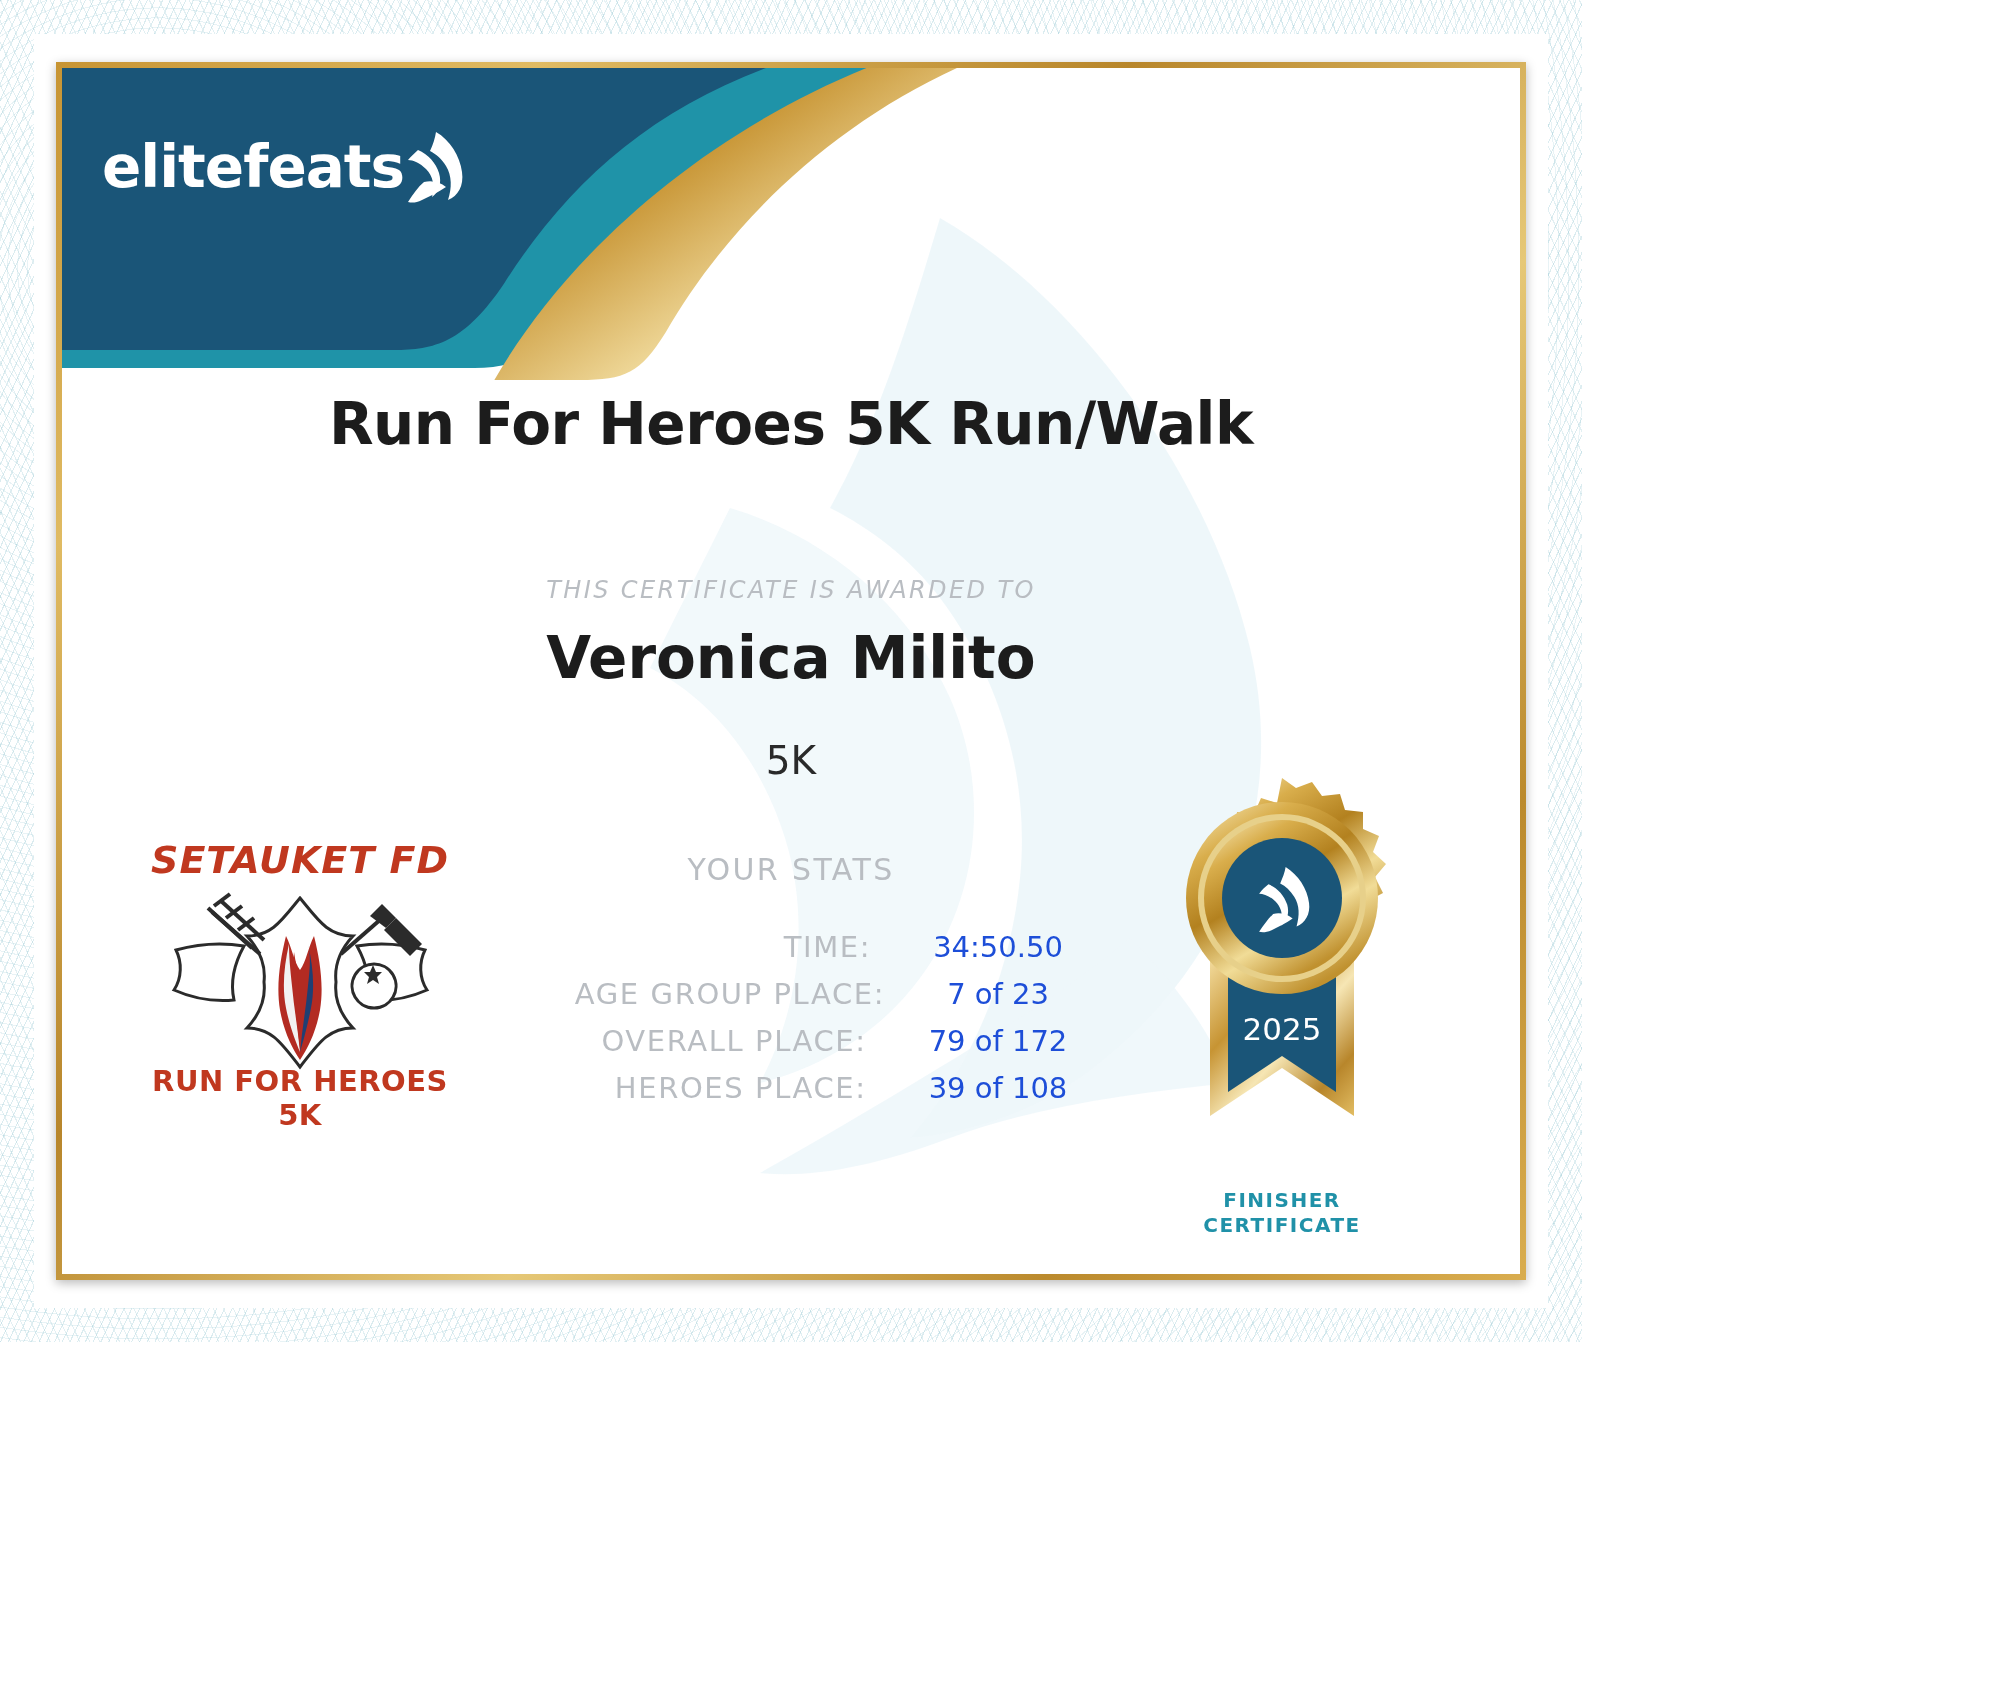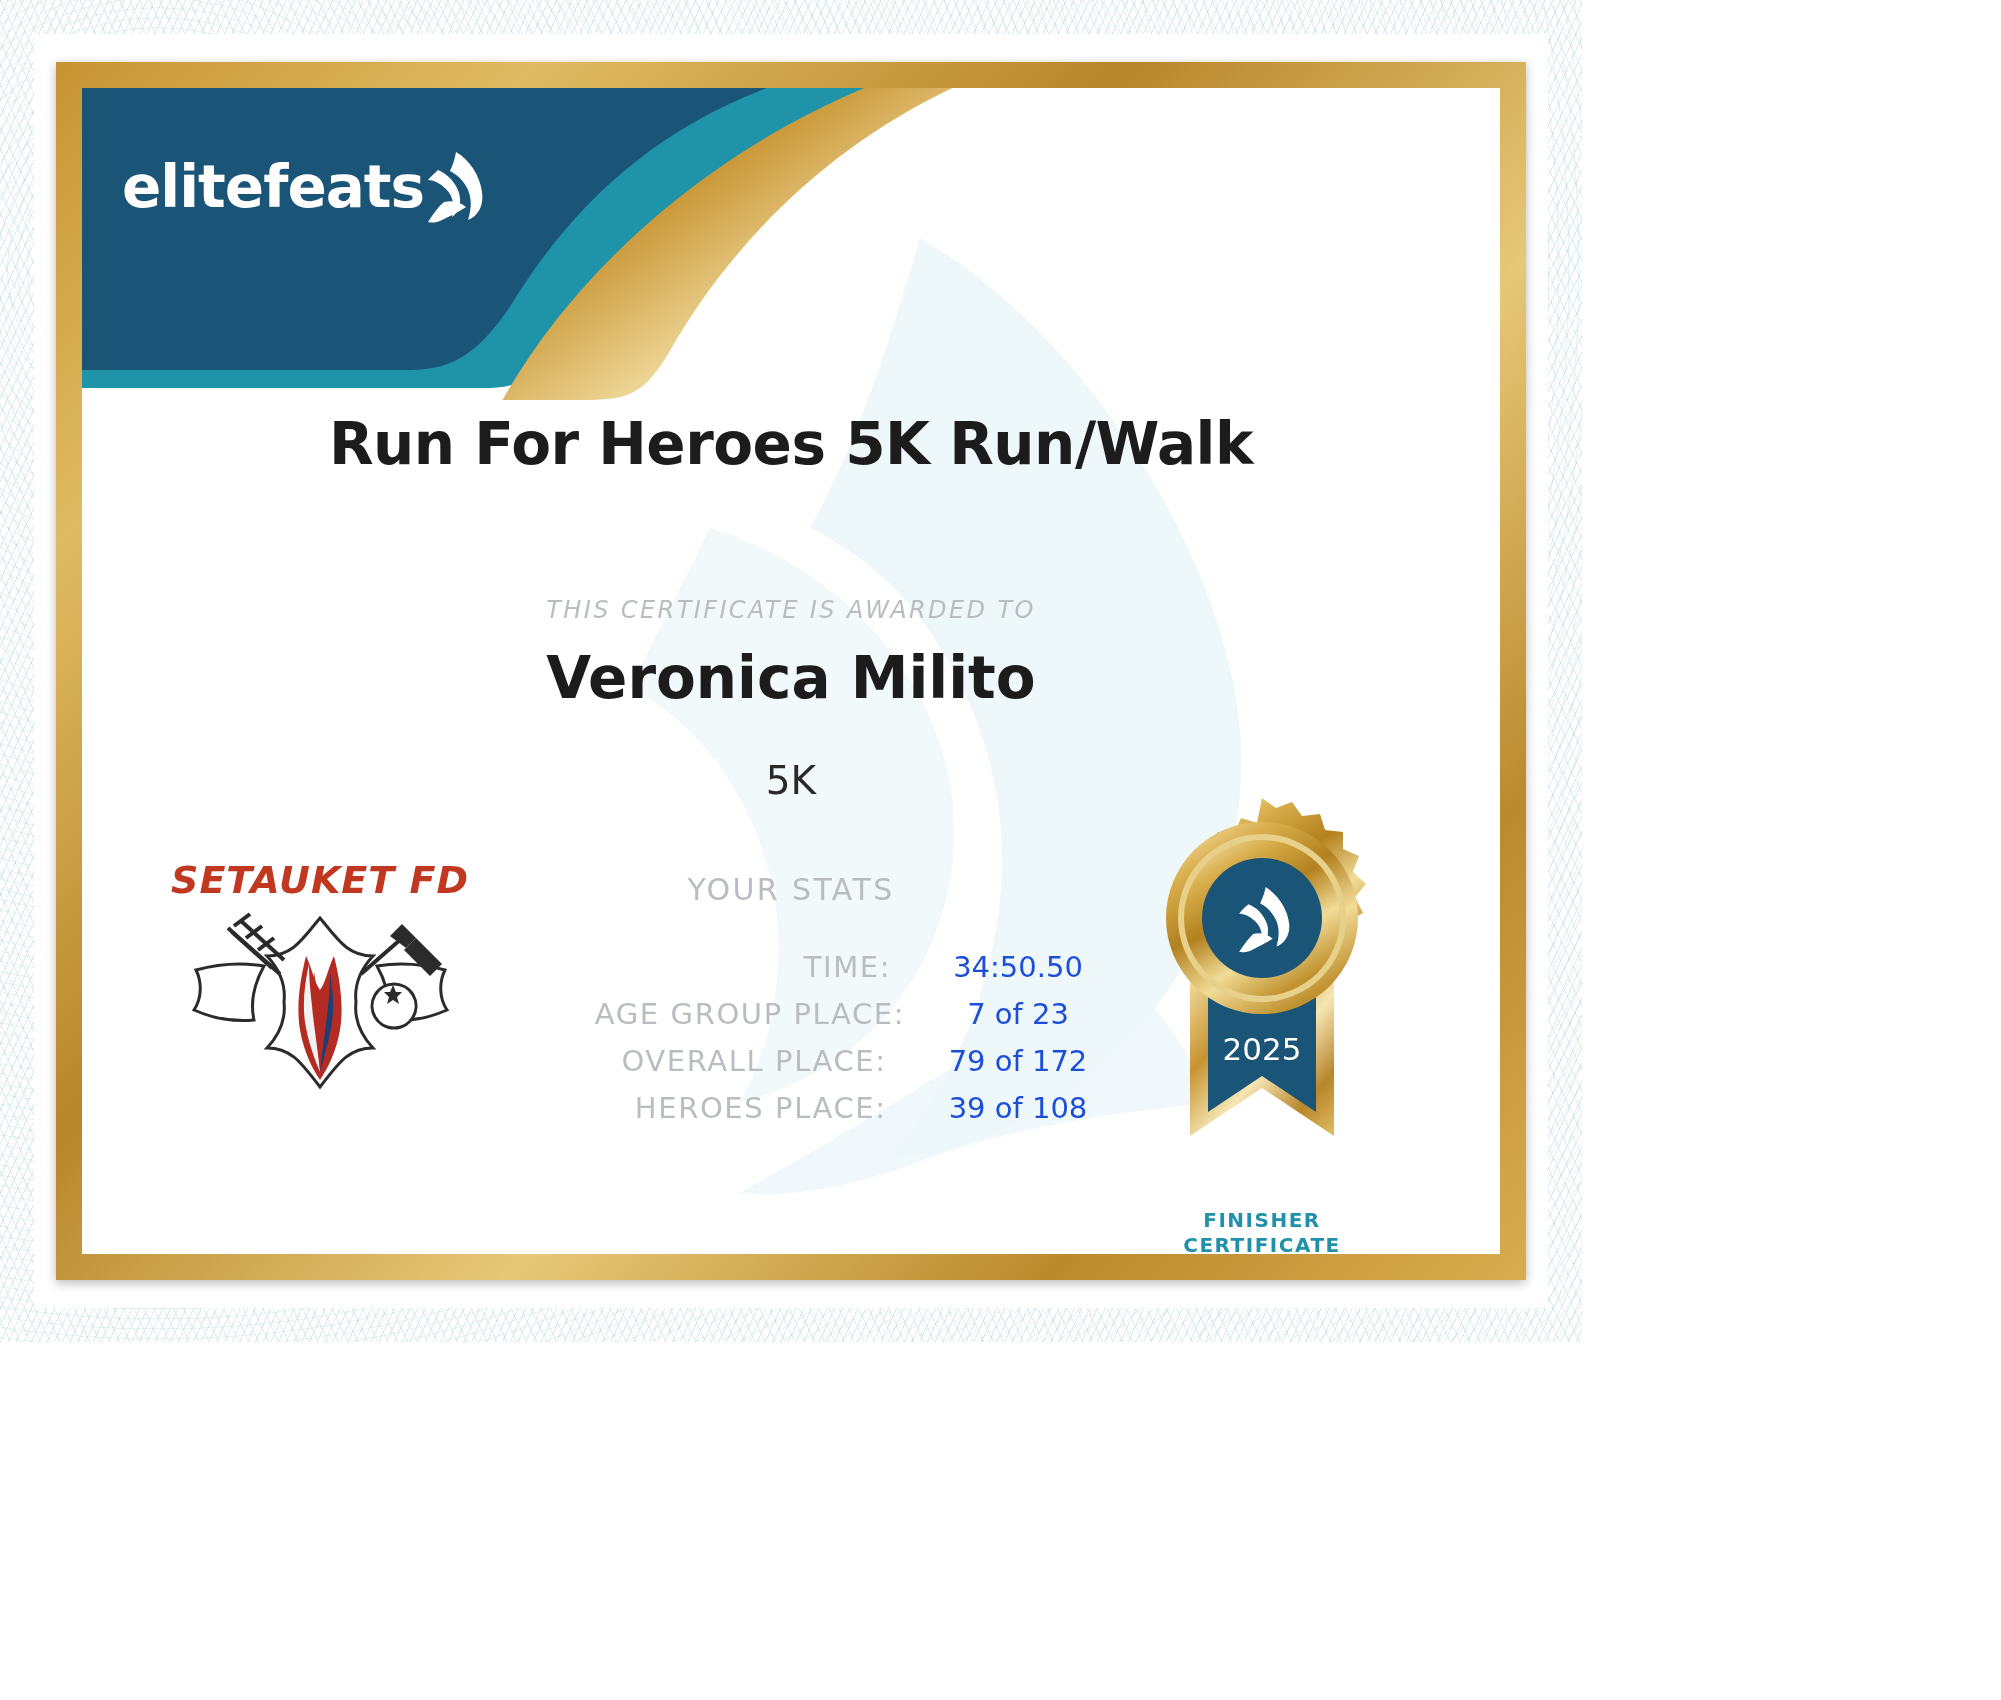--- a/index.html
+++ b/index.html
@@ -44,21 +44,21 @@
   }
 
   
   .gold-frame {
     position: absolute;
     left: 56px; top: 62px;
     width: 1470px;
     height: 1218px;
     background: linear-gradient(135deg, #c79433 0%, #e0bb63 18%, #b8862b 40%, #e6c877 62%, #bb8a2d 82%, #d9ad4f 100%);
     box-shadow: 0 3px 10px rgba(0,0,0,0.28);
-    padding: 26px;
+    padding: 6px;
     box-sizing: border-box;
   }
   .cert {
     position: relative;
     width: 100%;
     height: 100%;
     background: #ffffff;
     overflow: hidden;
   }
 
@@ -347,20 +347,21 @@
           </g>
           <path d="M206 74 a22 22 0 1 0 0.1 0 z" fill="#ffffff" stroke="#2b2b2b" stroke-width="3"></path>
           <path d="M196 82 h6 l3 -7 l3 7 h6 l-5 5 l2 7 l-6 -4 l-6 4 l2 -7 z" fill="#2b2b2b"></path>
           <g>
             <path d="M118 46 C112 70 108 96 112 120 C116 142 124 158 132 170 C140 158 148 142 152 120 C156 96 152 70 146 46 C140 58 138 72 132 80 C126 72 124 58 118 46 Z" fill="#b32b22"></path>
             <path d="M121 54 C116 76 114 98 118 118 C122 138 128 152 132 162 C130 140 126 118 124 96 C122 78 121 66 121 54 Z" fill="#f2f2f2"></path>
             <path d="M140 54 C145 76 147 98 143 118 C139 138 135 152 132 162 C134 140 138 118 140 96 C142 78 143 66 140 54 Z" fill="#1f3f73"></path>
             <path d="M126 62 C124 82 125 104 128 124 C130 140 131 150 132 158 C133 146 133 130 132 114 C131 96 129 78 126 62 Z" fill="#b32b22"></path>
           </g>
         </svg>
+        <div class="event-logo-bottom">RUN FOR HEROES 5K</div>
       </div>
 
       <div class="medal-wrap">
         <svg viewBox="0 0 300 400" width="300" height="400">
           <defs>
             <linearGradient id="ribgold" x1="0" y1="0" x2="1" y2="1">
               <stop offset="0%" stop-color="#f3dc9e"></stop>
               <stop offset="30%" stop-color="#c79433"></stop>
               <stop offset="55%" stop-color="#f6e6b4"></stop>
               <stop offset="80%" stop-color="#b8862b"></stop>

